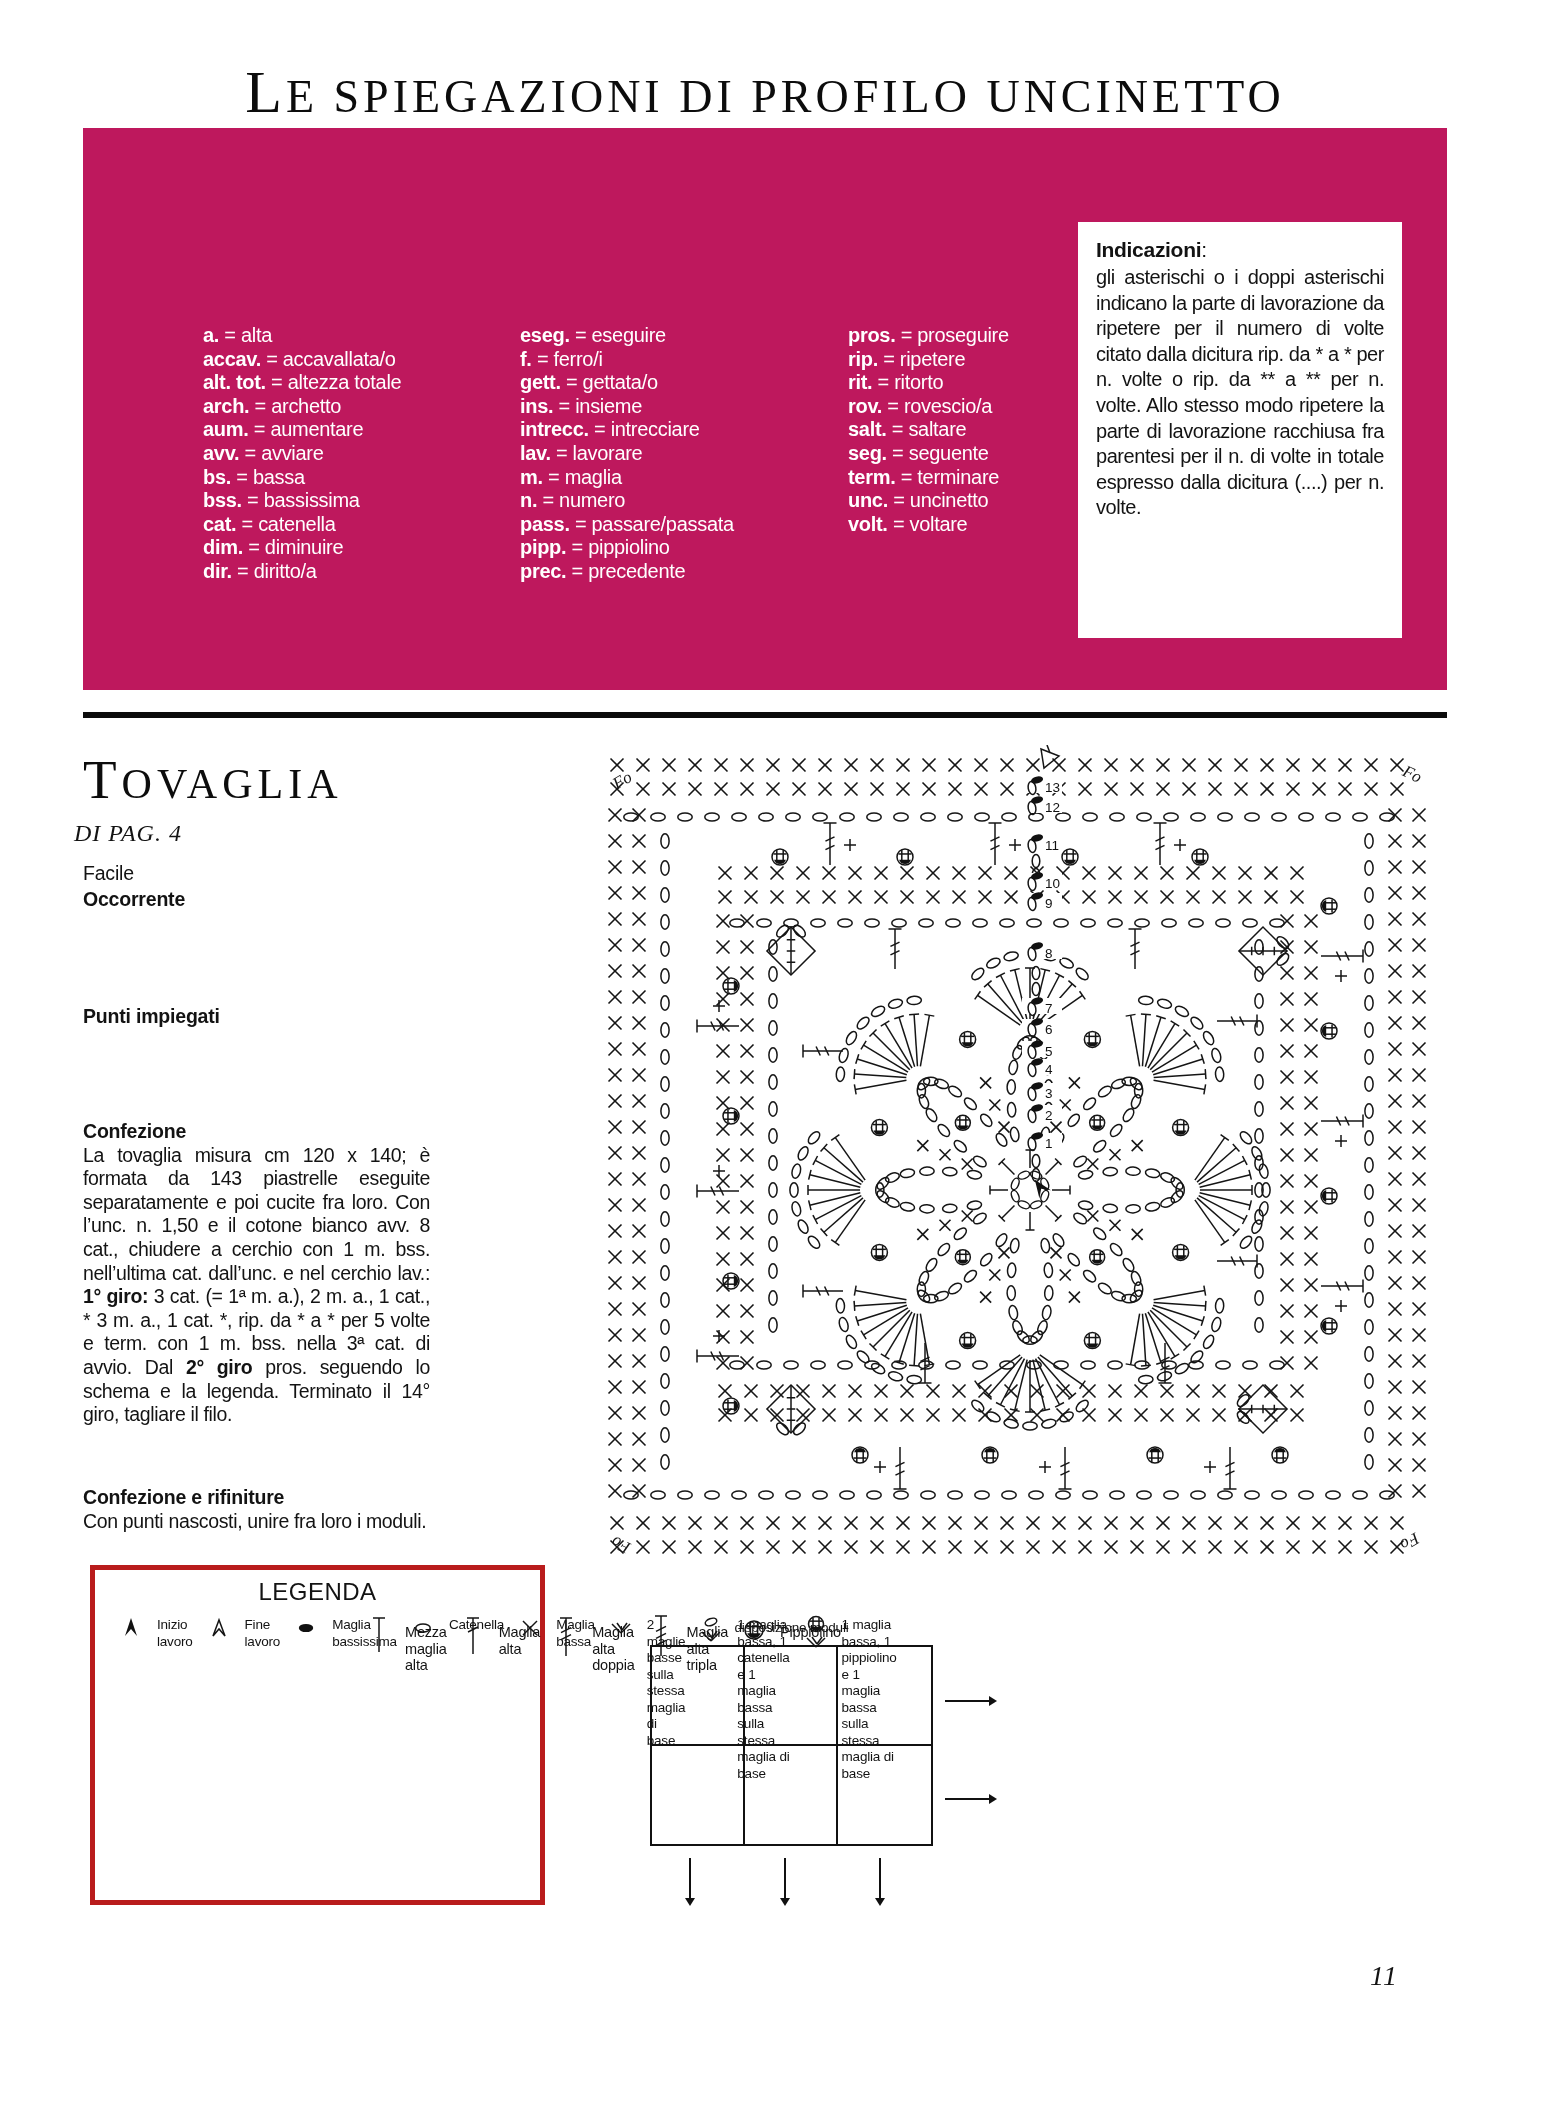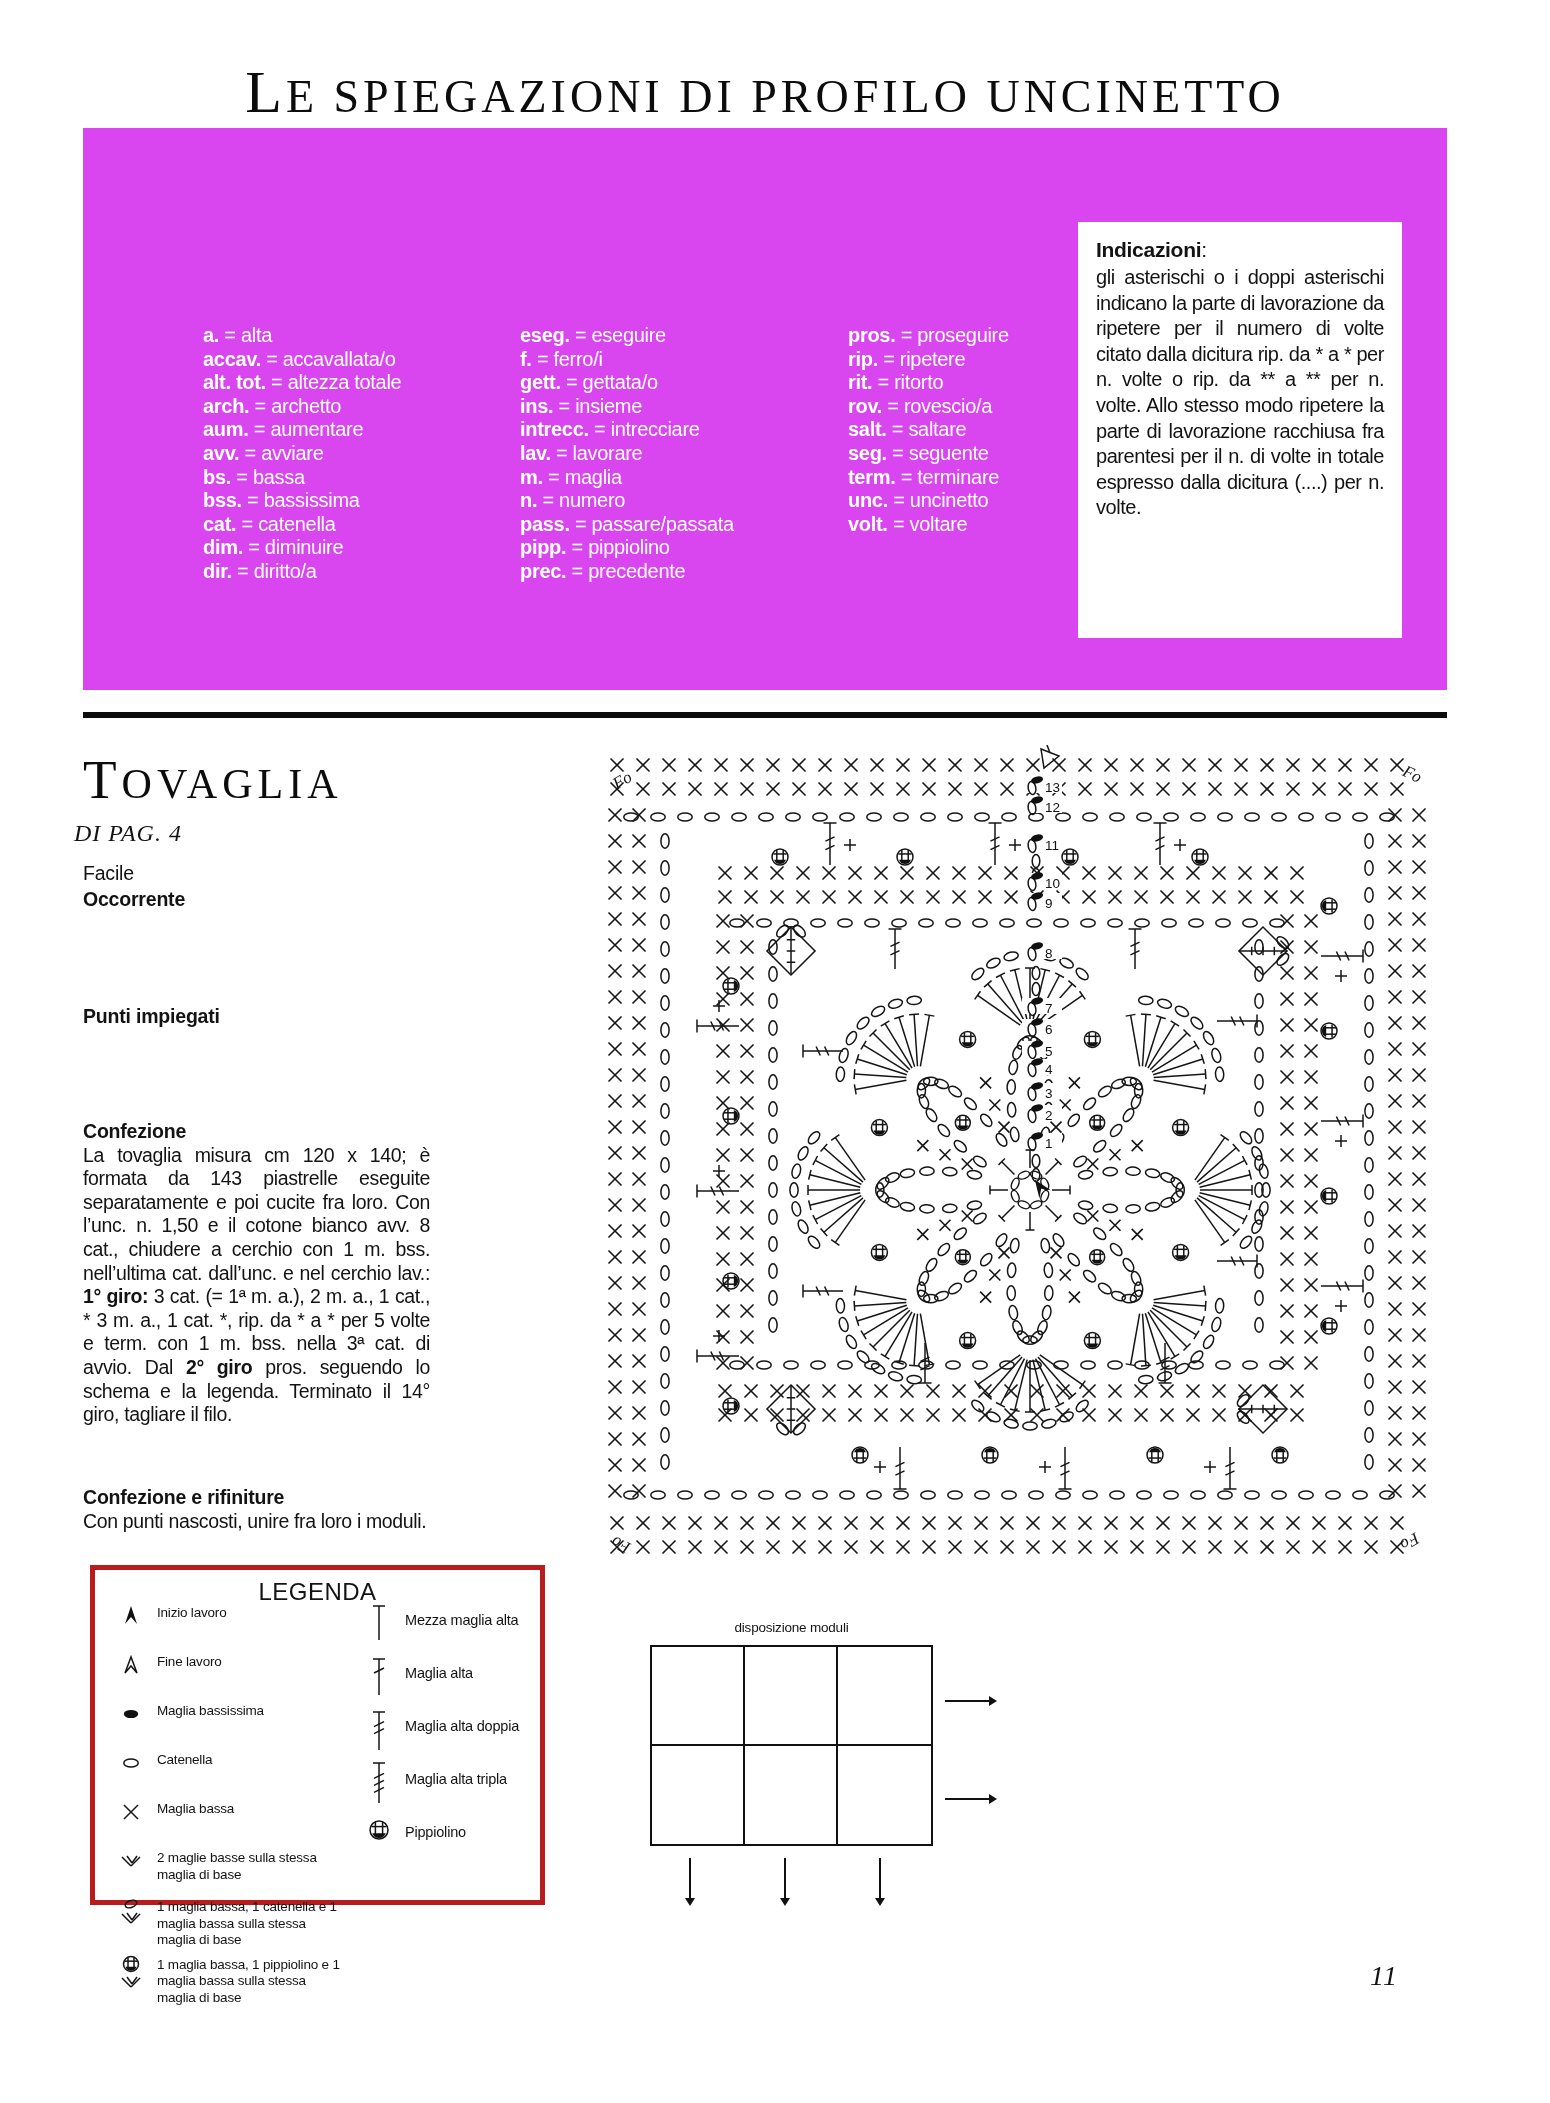--- a/index.html
+++ b/index.html
@@ -11,21 +11,21 @@
   .abs{position:absolute}
 
   
   .page-title{
     left:83px;top:58px;width:1364px;text-align:center;
     font-family:"Liberation Serif",serif;
     font-size:46px;letter-spacing:4px;text-transform:uppercase;color:#0c0c0c;
   }
   .page-title::first-letter{font-size:60px}
 
-  .gray-box{left:83px;top:128px;width:1364px;height:562px;background:#d946ef}
+  .gray-box{left:83px;top:128px;width:1364px;height:562px;background:#be185d}
 
   .abbr-col{top:196px;line-height:23.6px;font-size:20px;color:#ffffff;letter-spacing:-0.3px;white-space:nowrap}
   .abbr-col b{font-weight:bold}
   #abbr-col1{left:120px}
   #abbr-col2{left:437px}
   #abbr-col3{left:765px}
 
   .indicazioni-box{
     left:1078px;top:222px;width:324px;height:416px;background:#ffffff;
     padding:16px 18px;box-sizing:border-box;
@@ -55,21 +55,21 @@
   #sec-punti{top:1005px}
   #sec-esecuzione{top:1120px}
   #sec-confezione{top:1486px}
 
   
   .legend-box{
     left:90px;top:1565px;width:455px;height:340px;background:#fff;
     border:5px solid #b91c1c;box-sizing:border-box;
   }
   .legend-title{position:absolute;left:0;top:8px;width:100%;text-align:center;font-size:24px;letter-spacing:0.5px}
-  .legend-col{position:absolute;top:32px;display:flex;flex-direction:column}
+  .legend-col{position:absolute;top:44px;display:flex;flex-direction:row}
   #legend-left{left:10px;width:240px}
   #legend-right{left:258px;width:190px}
   .legend-row{display:flex;align-items:flex-start;margin-bottom:5px}
   .legend-sym{width:52px;flex:0 0 52px;display:flex;justify-content:center}
   .legend-label{font-size:13.5px;line-height:16.5px;letter-spacing:-0.2px;padding-top:3px}
   #legend-right .legend-label{font-size:14.5px;padding-top:10px}
   #legend-right .legend-row{margin-bottom:9px}
 
   
   #diagram{left:595px;top:745px}

